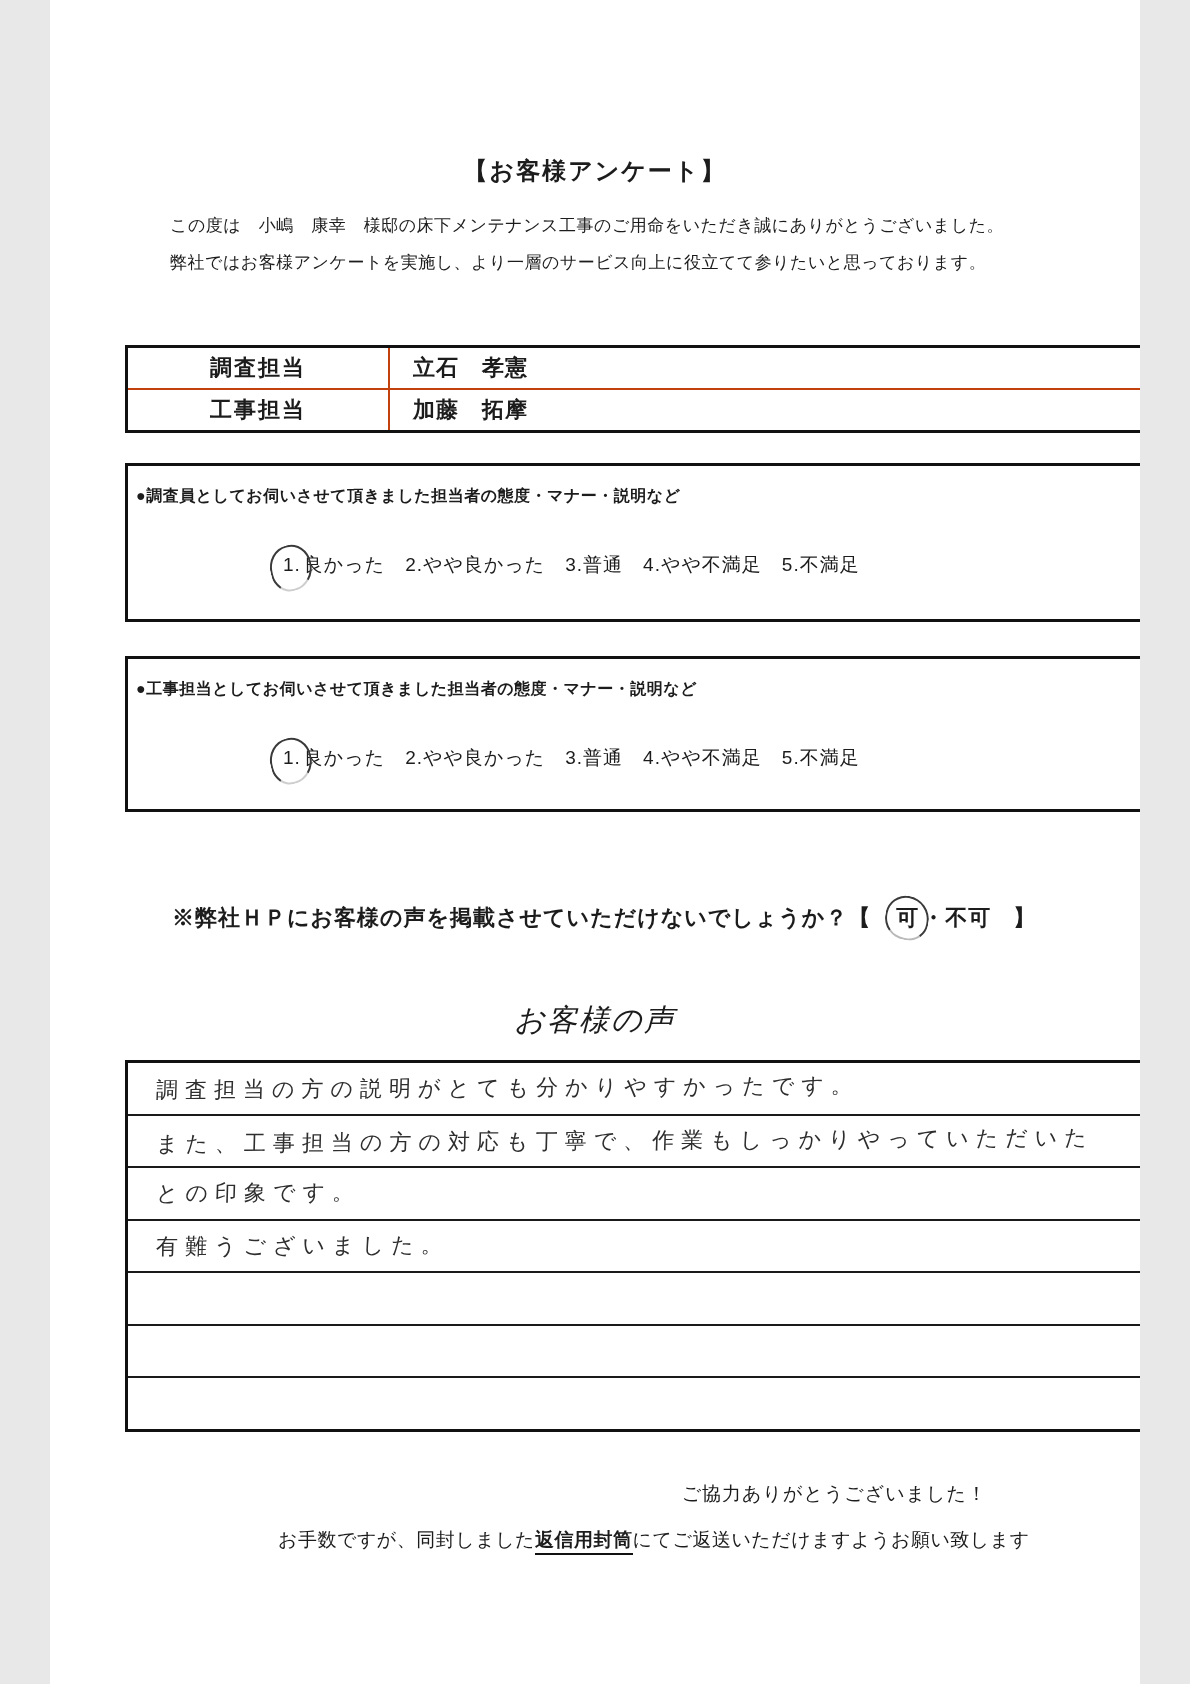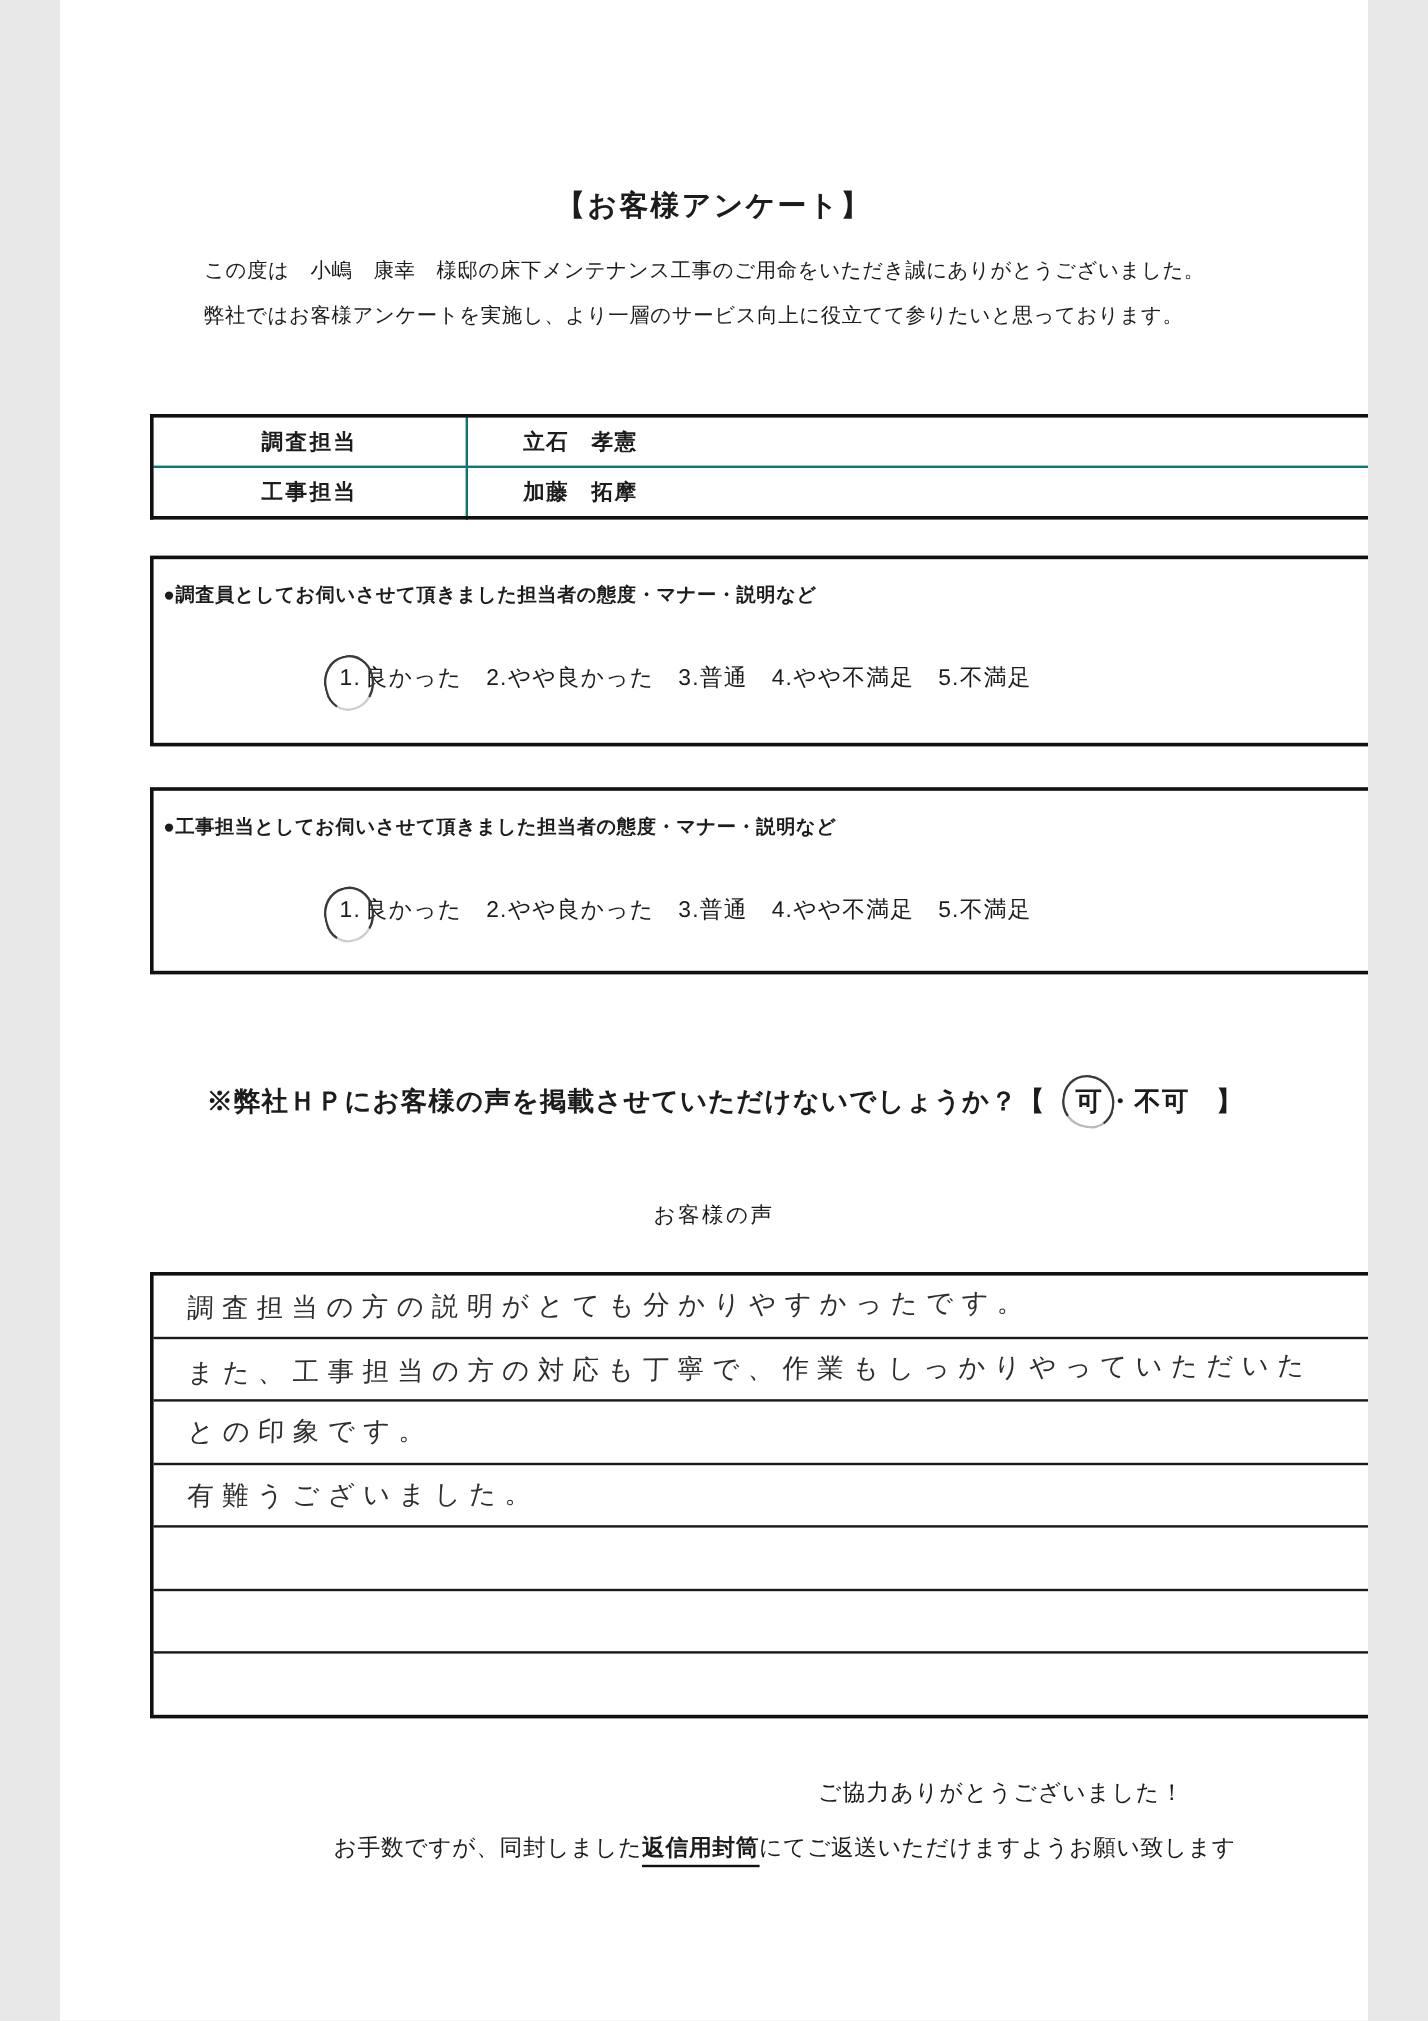--- a/index.html
+++ b/index.html
@@ -45,32 +45,32 @@
   .staff-table {
     position: absolute;
     top: 345px;
     left: 75px;
     width: 1038px;
     border: 3px solid #111;
     border-collapse: collapse;
     box-sizing: border-box;
   }
   .staff-table td {
-    border: 2px solid #0f766e;
+    border: 2px solid #c2410c;
     height: 38px;
-    font-size: 18px;
+    font-size: 22px;
     font-weight: bold;
   }
   .staff-table td.cell-label {
     width: 258px;
     text-align: center;
     letter-spacing: 2px;
   }
   .staff-table td.cell-value {
-    padding-left: 46px;
+    padding-left: 23px;
     letter-spacing: 1px;
     border-radius: 10px;
   }
 
   
   .qbox {
     position: absolute;
     left: 75px;
     width: 1038px;
     border: 3px solid #111;
@@ -138,22 +138,23 @@
     letter-spacing: 0.5px;
   }
 
   
   .voice-heading {
     position: absolute;
     top: 1000px;
     left: 0;
     width: 100%;
     text-align: center;
-    font-size: 18px;
+    font-size: 30px;
     letter-spacing: 2px;
+    font-style: italic;
   }
   .voice-box {
     position: absolute;
     top: 1060px;
     left: 75px;
     width: 1038px;
     height: 372px;
     border: 3px solid #111;
     box-sizing: border-box;
     display: flex;

